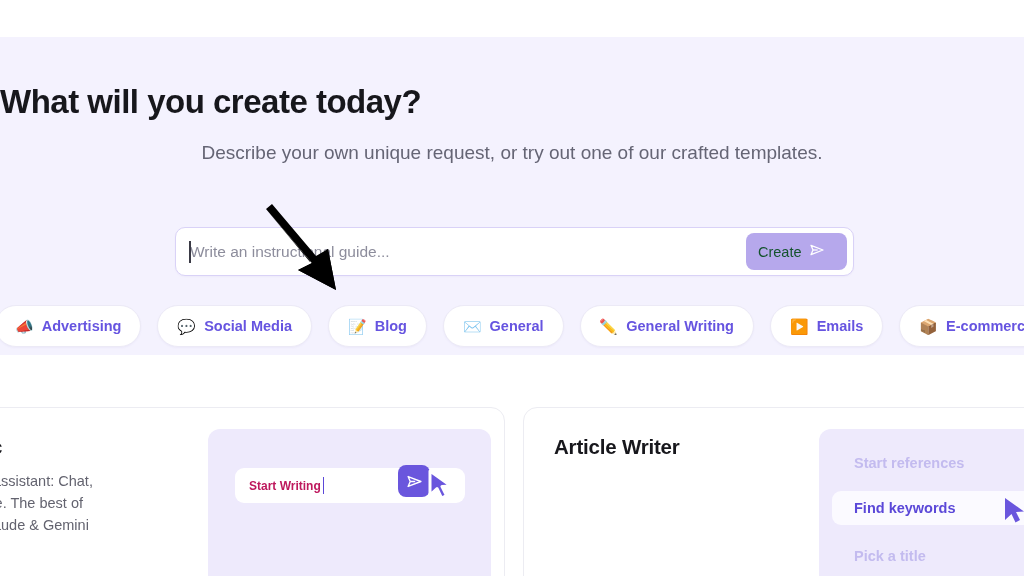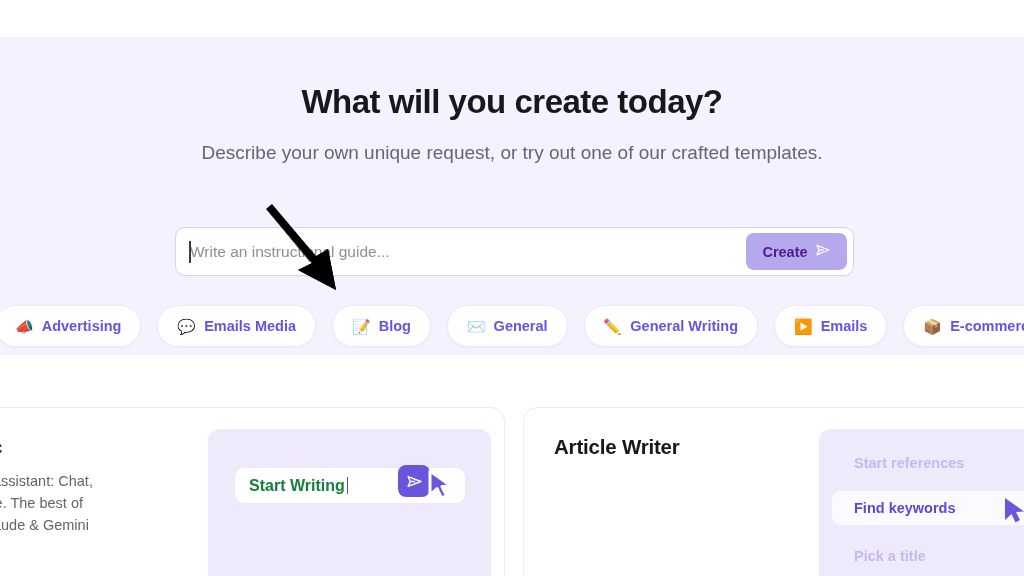--- a/index.html
+++ b/index.html
@@ -12,21 +12,20 @@
   }
   #screen { position: relative; width: 1024px; height: 576px; background: #ffffff; }
 
   
   .hero {
     position: absolute; left: 0; top: 37px; width: 1024px; height: 318px;
     background: #f4f2fe;
   }
   .hero-title {
     position: absolute; left: 0; top: 46px; width: 1024px;
-    text-align: center;
     font-size: 33px; font-weight: 700; color: #17171c;
     letter-spacing: -0.5px;
   }
   .hero-sub {
     position: absolute; left: 0; top: 105px; width: 1024px;
     text-align: center;
     font-size: 19px; color: #656575; font-weight: 400;
   }
 
   
@@ -50,23 +49,23 @@
   .search-input::placeholder { color: #8d8d9c; opacity: 1; }
   .caret {
     position: absolute; left: 13px; top: 13px;
     width: 1.5px; height: 22px; background: #3a3a45;
   }
   .create-btn {
     flex: 0 0 auto;
     height: 37px; min-width: 101px;
     background: #b6a8ec;
     border: none; border-radius: 8px;
-    color: #4c1d95; font-weight: 700; font-size: 14.5px;
+    color: #14532d; font-weight: 400; font-size: 14.5px;
     font-family: "Liberation Sans", sans-serif;
-    display: flex; align-items: center; justify-content: center; gap: 7px;
+    display: flex; align-items: center; gap: 7px;
     cursor: pointer;
     padding: 0 12px;
   }
 
   
   .chips {
     position: absolute; left: -5px; top: 268px;
     display: flex; align-items: center; gap: 16px;
     width: 1040px;
   }
@@ -115,21 +114,21 @@
   }
 
   
   .sw-input {
     position: absolute; left: 27px; top: 39px;
     width: 230px; height: 35px;
     background: #ffffff; border-radius: 9px;
     display: flex; align-items: center;
     padding-left: 14px;
   }
-  .sw-text { font-size: 16px; font-weight: 700; color: #15803d; }
+  .sw-text { font-size: 12px; font-weight: 700; color: #be185d; }
   .sw-caret { width: 1.7px; height: 17px; background: #5b48d8; margin-left: 2px; }
   .sw-send {
     position: absolute; left: 190px; top: 36px;
     width: 32px; height: 32px;
     background: #6a56dd; border-radius: 8px;
     display: flex; align-items: center; justify-content: center;
   }
 
   
   .aw-row {
@@ -176,21 +175,21 @@
       </button>
     </div>
 
     <div class="chips">
       <div class="chip">
         <span class="emoji">📣</span>
         <span>Advertising</span>
       </div>
       <div class="chip">
         <span class="emoji">💬</span>
-        <span>Emails Media</span>
+        <span>Social Media</span>
       </div>
       <div class="chip">
         <span class="emoji">📝</span>
         <span>Blog</span>
       </div>
       <div class="chip">
         <span class="emoji">✉️</span>
         <span>General</span>
       </div>
       <div class="chip">

